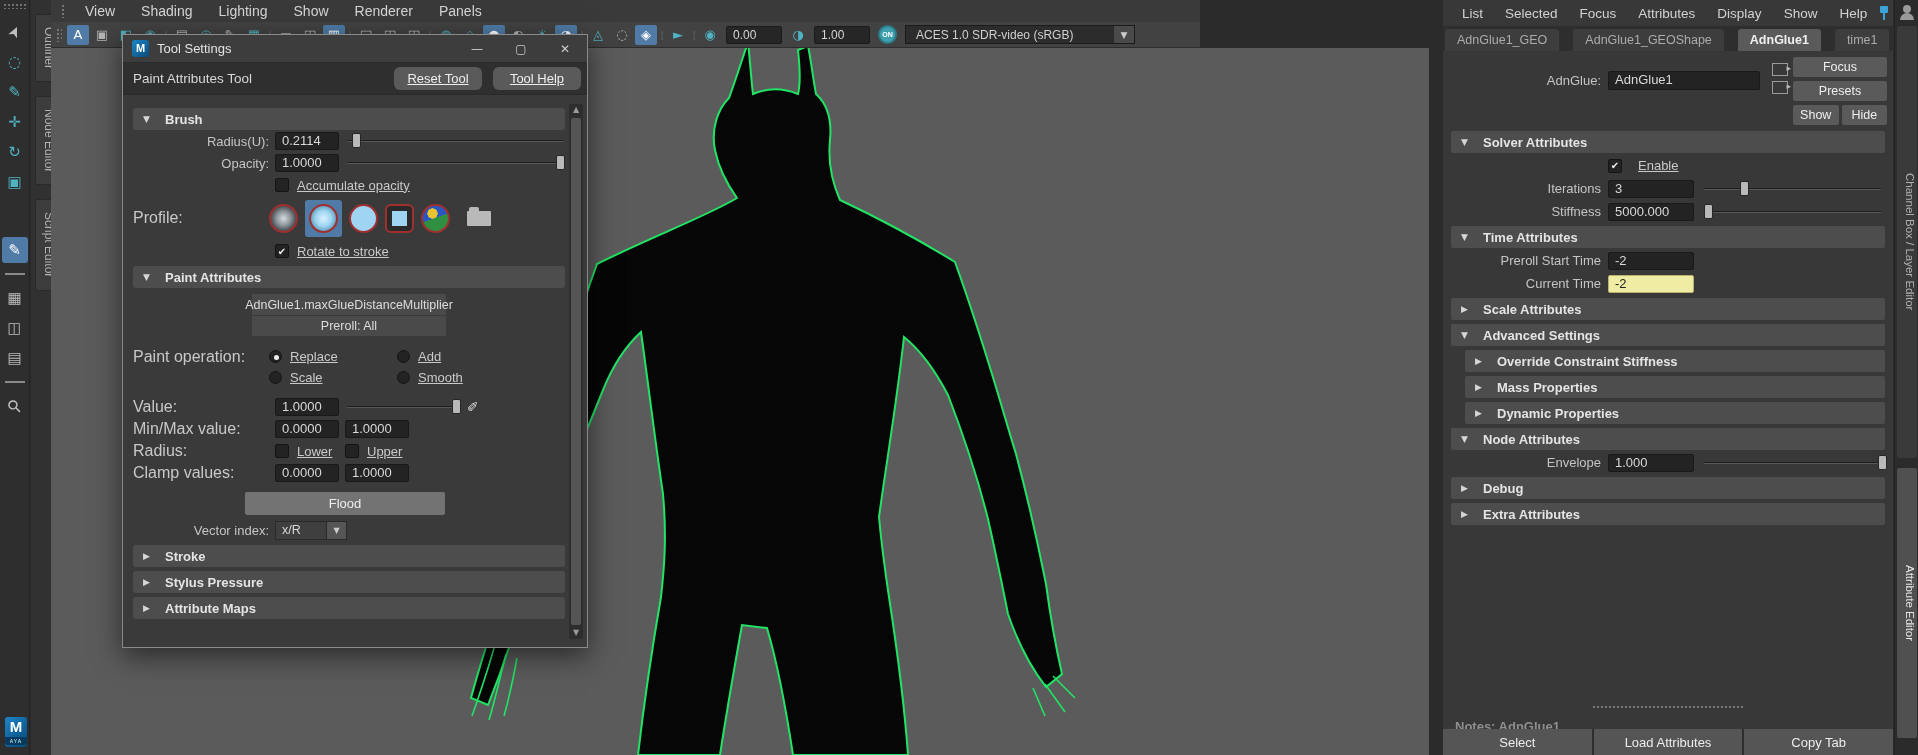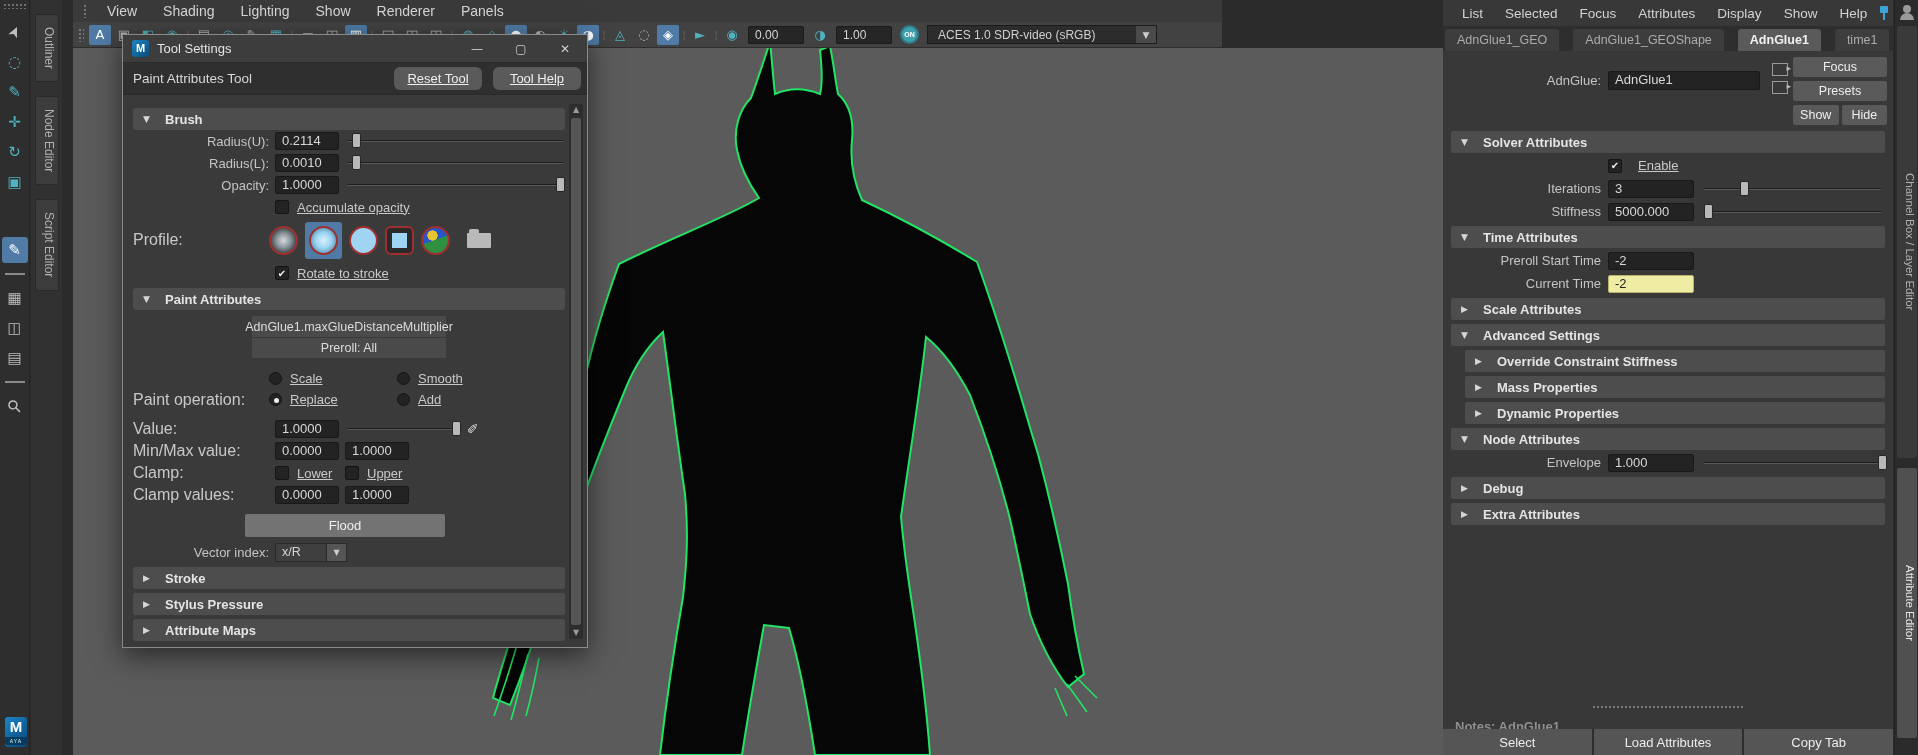--- a/index.html
+++ b/index.html
@@ -26,21 +26,21 @@
   #maya-logo .m { color:#fff; font-weight:bold; font-size:15px; line-height:20px; }
   #maya-logo .aya { color:#dff; font-size:5px; letter-spacing:1px; background:#083a5e; border-radius:0 0 3px 3px; line-height:8px; }
 
   
   #paneltabs { position:absolute; left:31px; top:0; width:31px; height:755px; background:#313131;
     display:flex; flex-direction:column; align-items:center; padding-top:14px; }
   .vtab { writing-mode:vertical-rl; background:#3c3c3c; color:#b2b2b2; font-size:12px;
     padding:12px 2px; margin-bottom:14px; width:24px; text-align:center; border:1px solid #2a2a2a; border-radius:2px; }
 
   
-  #main { position:absolute; left:73px; top:0; width:1149px; height:755px; }
+  #main { position:absolute; left:51px; top:0; width:1149px; height:755px; }
   #menubar { height:22px; background:#3a3a3a; display:flex; align-items:center; padding-left:4px; }
   .vgrip { width:5px; height:14px; margin:0 6px;
     background:radial-gradient(circle,#777 1px,transparent 1.2px); background-size:4px 4px; }
   .menu-item { padding:0 13px; font-size:14px; color:#d4d4d4; }
   #shelf { height:26px; background:#424242; display:flex; align-items:center; padding-left:4px; border-bottom:1px solid #2d2d2d; }
   .shelf-icon { width:22px; height:20px; margin:0 1px; display:flex; align-items:center; justify-content:center;
     color:#b5b5b5; font-size:13px; border-radius:2px; }
   .shelf-icon.teal { color:#4fb3c1; }
   .shelf-icon.blue { background:#4f7ba6; color:#fff; }
   .shelf-icon.sep { width:8px; color:#666; font-size:11px; margin:0; }
@@ -432,28 +432,20 @@
       </div>
       <div class="row">
         <div class="rlabel">Radius(U):</div>
         <div class="field">0.2114</div>
         <div class="slider">
             <div class="track"></div>
             <div class="thumb" style="left:3%"></div>
           </div>
       </div>
       <div class="row">
-        <div class="rlabel">Radius(L):</div>
-        <div class="field">0.0010</div>
-        <div class="slider">
-            <div class="track"></div>
-            <div class="thumb" style="left:3%"></div>
-          </div>
-      </div>
-      <div class="row">
         <div class="rlabel">Opacity:</div>
         <div class="field">1.0000</div>
         <div class="slider">
             <div class="track"></div>
             <div class="thumb" style="left:96%"></div>
           </div>
       </div>
       <div class="row">
         <div></div>
         <div style="grid-column:2/4;display:flex;align-items:center;">
@@ -485,58 +477,58 @@
       <div class="sec">
         <span class="tri ico">▼</span>
         <span class="lbl">Paint Attributes</span>
       </div>
       <div class="wide-btns">
         <div class="attr-btn">AdnGlue1.maxGlueDistanceMultiplier</div>
         <div class="attr-btn">Preroll: All</div>
       </div>
       <div class="gaprow"></div>
       <div class="op-row">
+        <div class="rlabel">Paint operation:</div>
+        <div class="op-cell">
+            <span class="radio on"></span>
+          <span class="chk-label">Replace</span>
+          </div>
+        <div class="op-cell">
+            <span class="radio"></span>
+          <span class="chk-label">Add</span>
+          </div>
+      </div>
+      <div class="op-row">
         <div></div>
         <div class="op-cell">
             <span class="radio"></span>
           <span class="chk-label">Scale</span>
           </div>
         <div class="op-cell">
             <span class="radio"></span>
           <span class="chk-label">Smooth</span>
-          </div>
-      </div>
-      <div class="op-row">
-        <div class="rlabel">Paint operation:</div>
-        <div class="op-cell">
-            <span class="radio on"></span>
-          <span class="chk-label">Replace</span>
-          </div>
-        <div class="op-cell">
-            <span class="radio"></span>
-          <span class="chk-label">Add</span>
           </div>
       </div>
       <div class="gaprow"></div>
       <div class="val-row">
         <div class="rlabel">Value:</div>
         <div class="field">1.0000</div>
         <div class="slider">
             <div class="track"></div>
             <div class="thumb" style="left:92%"></div>
           </div>
         <span class="eyedrop ico">✐</span>
       </div>
       <div class="mm-row">
         <div class="rlabel">Min/Max value:</div>
         <div class="field">0.0000</div>
         <div class="field">1.0000</div>
       </div>
       <div class="mm-row">
-        <div class="rlabel">Clamp:</div>
+        <div class="rlabel">Radius:</div>
         <div style="display:flex;align-items:center;">
             <span class="cb"></span>
           <span class="chk-label">Lower</span>
           </div>
         <div style="display:flex;align-items:center;">
             <span class="cb"></span>
           <span class="chk-label">Upper</span>
           </div>
       </div>
       <div class="mm-row">

